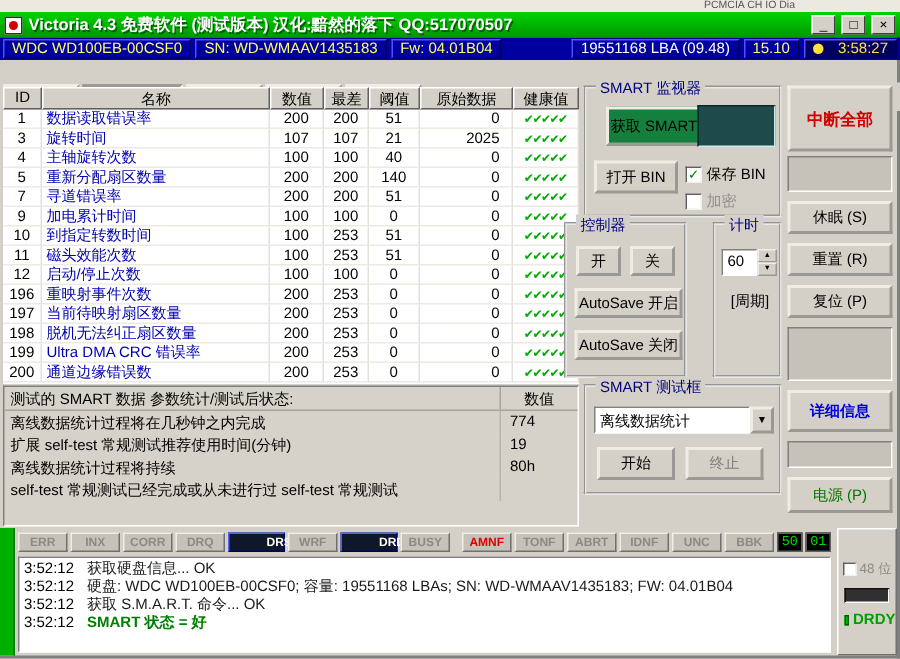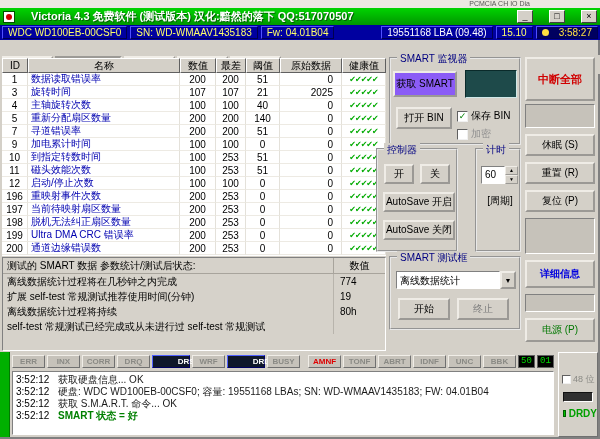--- a/index.html
+++ b/index.html
@@ -1,21 +1,21 @@
 <!DOCTYPE html>
 <html><head>
 <meta charset="utf-8">
 <style>
   *{margin:0;padding:0;box-sizing:border-box;}
   html,body{width:600px;height:439px;}
   body{font-family:"Liberation Sans","DejaVu Sans",sans-serif;font-size:11px;background:#d4d0c8;position:relative;overflow:hidden;}
   
   #app{position:absolute;inset:0;background:#d4d0c8;border-right:2px solid #808080;border-bottom:2px solid #808080;}
   #bgstrip{position:absolute;left:0;top:0;width:600px;height:8px;background:#ece9e1;color:#555;font-size:7px;line-height:8px;text-align:right;padding-right:70px;overflow:hidden;}
-  #titlebar{position:absolute;left:0;top:8px;width:600px;height:17px;background:linear-gradient(180deg,#00d400,#009600);display:flex;align-items:center;gap:16px;padding:0 3px;}
+  #titlebar{position:absolute;left:0;top:8px;width:600px;height:17px;background:linear-gradient(180deg,#00d400,#009600);display:flex;align-items:center;gap:4px;padding:0 3px;}
   #appicon{width:12px;height:12px;background:#fff;border:1px solid #005000;position:relative;flex:0 0 auto;}
   #appicon::after{content:"";position:absolute;left:2px;top:2px;width:6px;height:6px;background:#d00000;border-radius:50%;}
   #titlebar .title{flex:1;color:#fff;font-weight:bold;font-size:11px;white-space:nowrap;overflow:hidden;text-shadow:1px 1px 0 #006000;}
   .winbtn{width:16px;height:13px;background:#d4d0c8;border:1px solid;border-color:#fff #404040 #404040 #fff;font-size:9px;line-height:10px;text-align:center;color:#000;flex:0 0 auto;}
   
   #infobar{position:absolute;left:0;top:25px;width:600px;height:15px;background:#0000a0;display:flex;align-items:center;gap:3px;padding:0 2px;}
   .seg{height:13px;display:flex;align-items:center;padding:0 5px;border:1px solid;border-color:#5050ff #000050 #000050 #5050ff;color:#ffff66;font-size:10px;white-space:nowrap;}
   #seg-capacity{color:#ffffff;}
   #seg-time{background:#000060;color:#ffe040;gap:10px;}
   #clockicon{width:7px;height:7px;background:#ffe040;border-radius:50%;display:inline-block;}
@@ -45,21 +45,21 @@
   .trow{display:flex;height:13px;}
   .tcell{border-right:1px solid #e4e1da;border-bottom:1px solid #edeae3;display:flex;align-items:center;justify-content:center;font-size:10px;color:#000;overflow:hidden;white-space:nowrap;}
   .tcell.c-name{justify-content:flex-start;padding-left:3px;color:#0000b0;}
   .tcell.c-raw{justify-content:flex-end;padding-right:8px;}
   .tcell.c-health{color:#00aa00;font-size:8px;letter-spacing:-1px;}
   
   .group{position:absolute;border:2px groove #e8e8e8;background:#d4d0c8;}
   .group>.caption{position:absolute;top:-7px;left:6px;background:#d4d0c8;padding:0 3px;font-size:10px;color:#000080;white-space:nowrap;}
   .btn{position:absolute;display:flex;align-items:center;justify-content:center;background:#d4d0c8;border:2px outset #efece6;font-size:10px;white-space:nowrap;cursor:default;}
   #grp-monitor{left:389px;top:57px;width:132px;height:88px;}
-  #btn-get-smart{left:2px;top:12px;width:64px;height:26px;background:#8b5cf6;}
+  #btn-get-smart{left:13px;top:12px;width:64px;height:26px;background:#15803d;}
   #smart-display{position:absolute;left:74px;top:11px;width:52px;height:28px;background:#1e4a4a;border:1px solid;border-color:#0a2a2a #cfe8e8 #cfe8e8 #0a2a2a;}
   #btn-open-bin{left:5px;top:48px;width:56px;height:22px;}
   .chkline{position:absolute;display:flex;align-items:center;gap:3px;font-size:10px;}
   #chk-save{left:66px;top:50px;}
   #chk-encrypt{left:66px;top:68px;color:#909090;}
   #grp-controller{left:376px;top:148px;width:82px;height:104px;}
   #btn-on{left:6px;top:14px;width:30px;height:20px;}
   #btn-off{left:42px;top:14px;width:30px;height:20px;}
   #btn-as-on{left:5px;top:42px;width:72px;height:20px;}
   #btn-as-off{left:5px;top:70px;width:72px;height:20px;}

